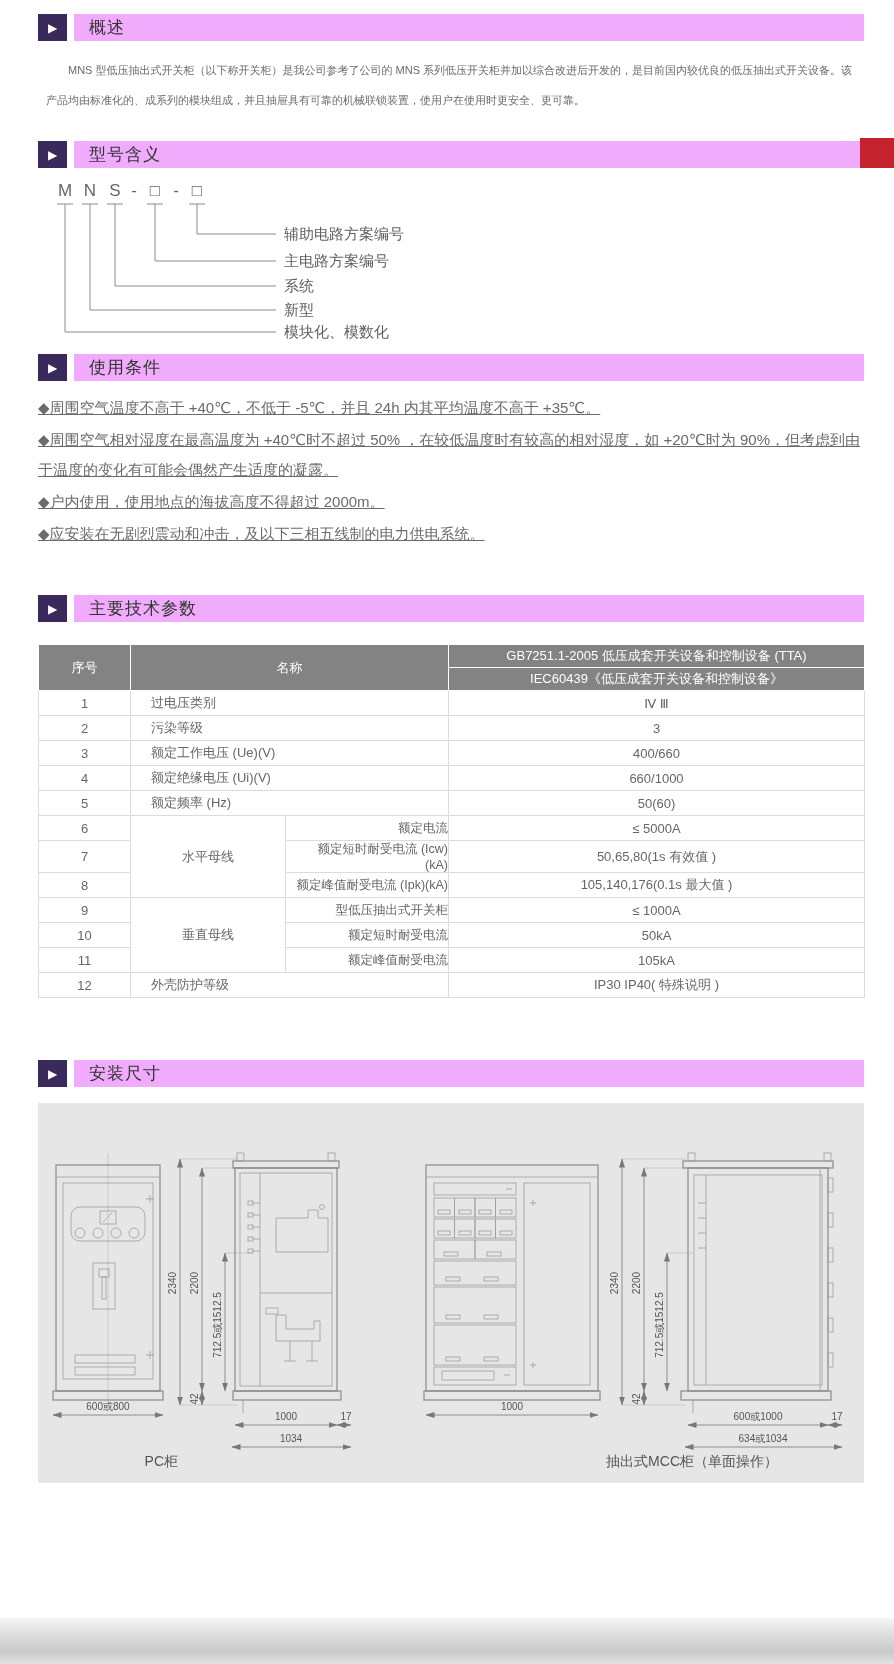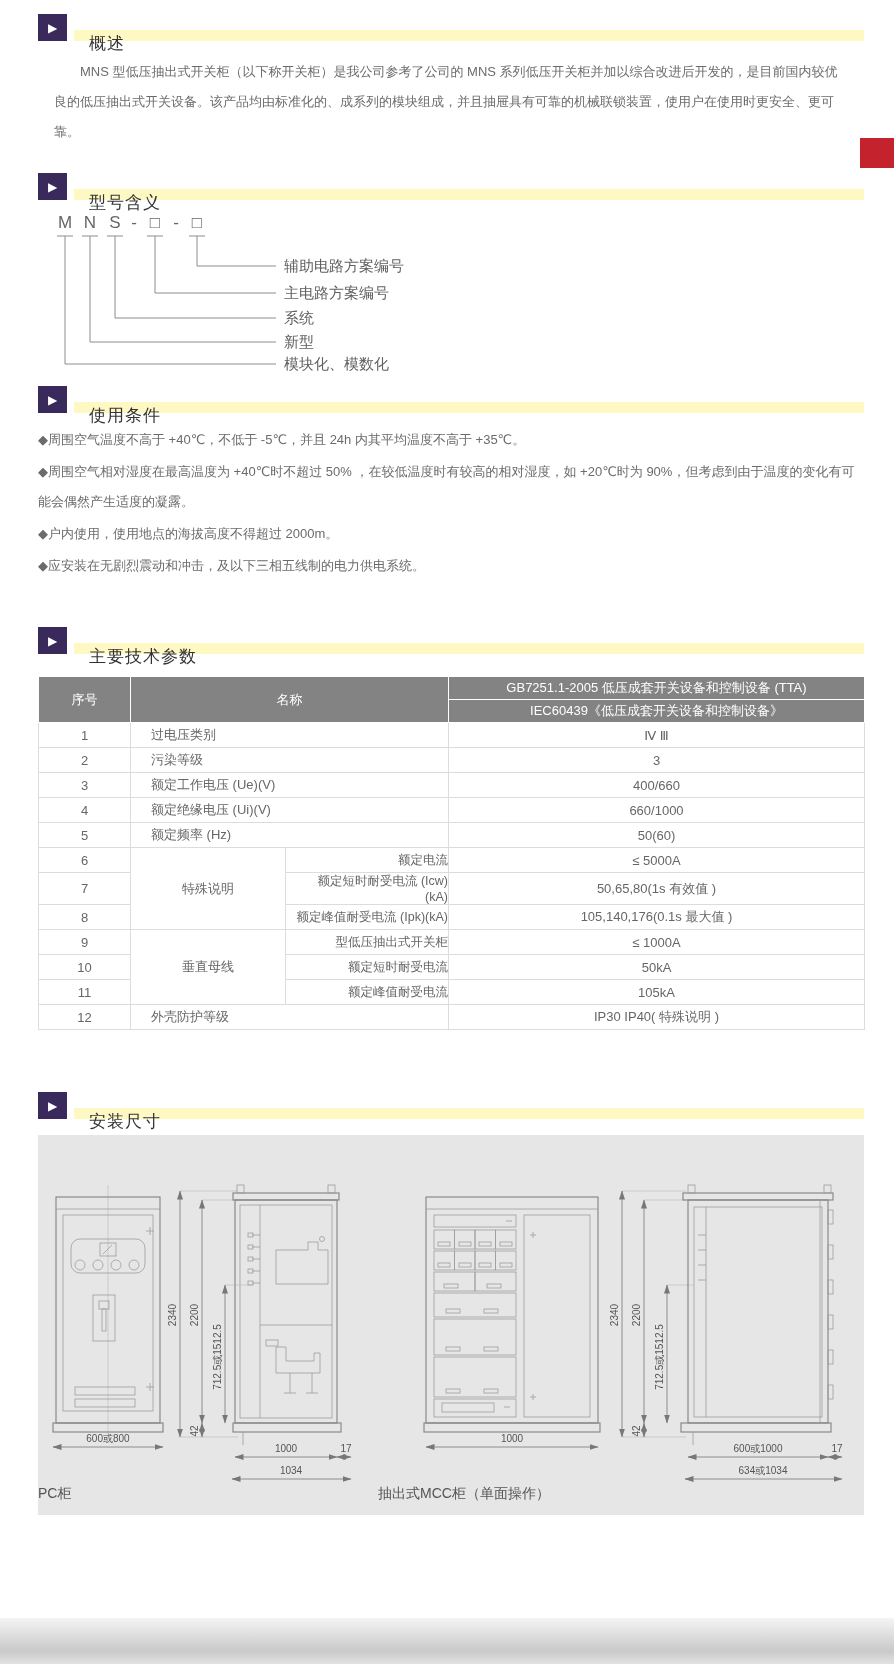--- a/index.html
+++ b/index.html
@@ -5,36 +5,36 @@
   html,body{margin:0;padding:0;}
   body{
     width:894px;height:1664px;position:relative;overflow:hidden;
     background:#ffffff;
     font-family:"Liberation Sans","DejaVu Sans",sans-serif;
   }
   .page{width:826px;margin-left:38px;position:relative;}
   
   .sec{display:flex;align-items:stretch;height:27px;}
   .sec .ico{width:29px;background:#3a2a5c;color:#fff;display:flex;align-items:center;justify-content:center;font-size:12px;margin-right:7px;}
-  .sec .bar{flex:1;background:#fef9c3;line-height:27px;padding-left:15px;font-size:17px;color:#333;letter-spacing:1px;margin-top:16px;}
-  
-  .para{font-size:13px;line-height:30px;color:#6b6b6b;text-indent:2em;margin:16px;}
+  .sec .bar{flex:1;background:#f0abfc;line-height:27px;padding-left:15px;font-size:17px;color:#333;letter-spacing:1px;}
+  
+  .para{font-size:11px;line-height:30px;color:#6b6b6b;text-indent:2em;margin:8px;}
   .paras{margin-top:14px;}
   
   .cond{margin-top:12px;}
-  .cond .item{font-size:13px;line-height:30px;color:#6b6b6b;margin-bottom:2px;}
+  .cond .item{font-size:15px;line-height:30px;color:#6b6b6b;margin-bottom:2px;text-decoration:underline;}
   
   .ptable{border-collapse:collapse;width:826px;table-layout:fixed;margin-top:22px;}
   .ptable th{background:#838383;color:#fff;font-weight:normal;font-size:13px;height:22px;border:1px solid #fff;padding:0;}
   .ptable td{border:1px solid #dcdcdc;font-size:13px;color:#666;height:24px;text-align:center;padding:0;}
   .ptable td.nm{text-align:left;padding-left:20px;}
   .ptable td.sub{text-align:right;padding-left:10px;font-size:12.5px;}
   
   .dim-panel{position:relative;width:826px;height:380px;background:#e6e6e6;margin-top:16px;}
-  .dim-panel .caption{position:absolute;font-size:14px;color:#555;text-align:left;}
+  .dim-panel .caption{position:absolute;font-size:14px;color:#555;text-align:right;}
   .cap-pc{left:0;top:350px;width:140px;}
   .cap-mcc{left:340px;top:350px;width:400px;}
   svg text{font-family:"Liberation Sans","DejaVu Sans",sans-serif;}
   .ol{fill:none;stroke:#8a8a8a;stroke-width:1.2;}
   .il{fill:none;stroke:#9d9d9d;stroke-width:0.8;}
   .xl{fill:none;stroke:#b8b8b8;stroke-width:0.6;}
   .dl{stroke:#777;stroke-width:0.8;marker-start:url(#ar);marker-end:url(#ar);}
   .dt{font-size:10px;fill:#555;}
   
   .mch{font-size:17px;fill:#666;}
@@ -140,21 +140,21 @@
         <td class="nm" colspan="2">额定绝缘电压 (Ui)(V)</td>
         <td>660/1000</td>
       </tr>
       <tr>
         <td>5</td>
         <td class="nm" colspan="2">额定频率 (Hz)</td>
         <td>50(60)</td>
       </tr>
       <tr>
         <td>6</td>
-        <td rowspan="3">特殊说明</td>
+        <td rowspan="3">水平母线</td>
         <td class="sub">额定电流</td>
         <td>≤ 5000A</td>
       </tr>
       <tr>
         <td>7</td>
         <td class="sub">额定短时耐受电流 (Icw)(kA)</td>
         <td>50,65,80(1s 有效值 )</td>
       </tr>
       <tr>
         <td>8</td>

